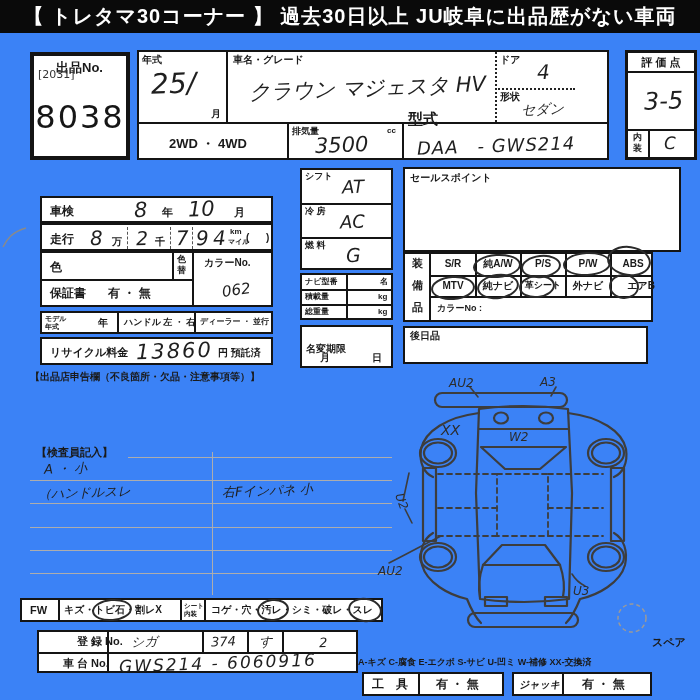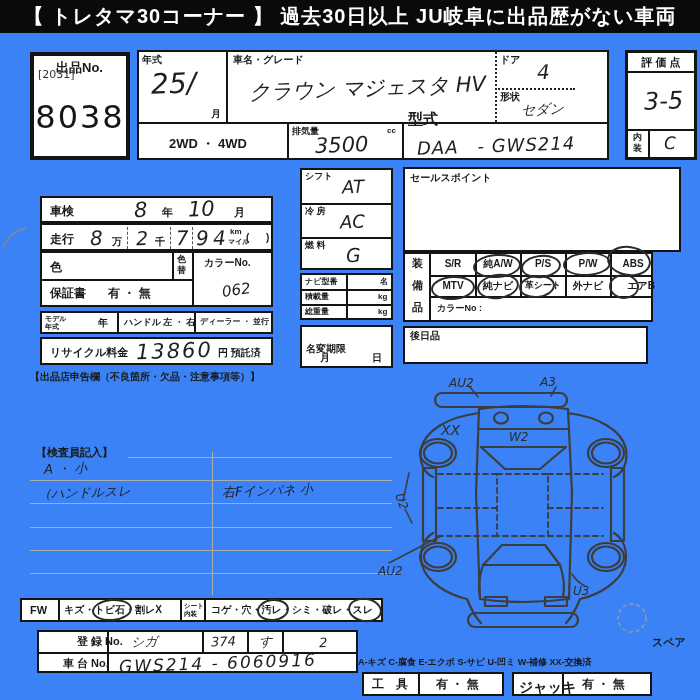--- a/index.html
+++ b/index.html
@@ -313,17 +313,17 @@
 
 
   <div class="a lbl" style="left:358px;top:658px;font-size:9px;text-align:center;">A-キズ C-腐食 E-エクボ S-サビ U-凹ミ W-補修 XX-交換済</div>
   <div class="box" style="left:362px;top:672px;width:142px;height:24px;">
     <div class="cell-line" style="left:54px;top:0;width:2px;height:20px;"></div>
     <div class="a lbl" style="left:8px;top:4px;font-size:12px;">工　具</div>
     <div class="a lbl" style="left:72px;top:4px;font-size:12px;">有 ・ 無</div>
   </div>
   <div class="box" style="left:512px;top:672px;width:140px;height:24px;">
     <div class="cell-line" style="left:48px;top:0;width:2px;height:20px;"></div>
-    <div class="a lbl" style="left:5px;top:6px;font-size:14px;">ジャッキ</div>
+    <div class="a lbl" style="left:5px;top:6px;font-size:10px;font-style:italic;">ジャッキ</div>
     <div class="a lbl" style="left:68px;top:4px;font-size:12px;">有 ・ 無</div>
   </div>
 
 </div>
 
 </body></html>

